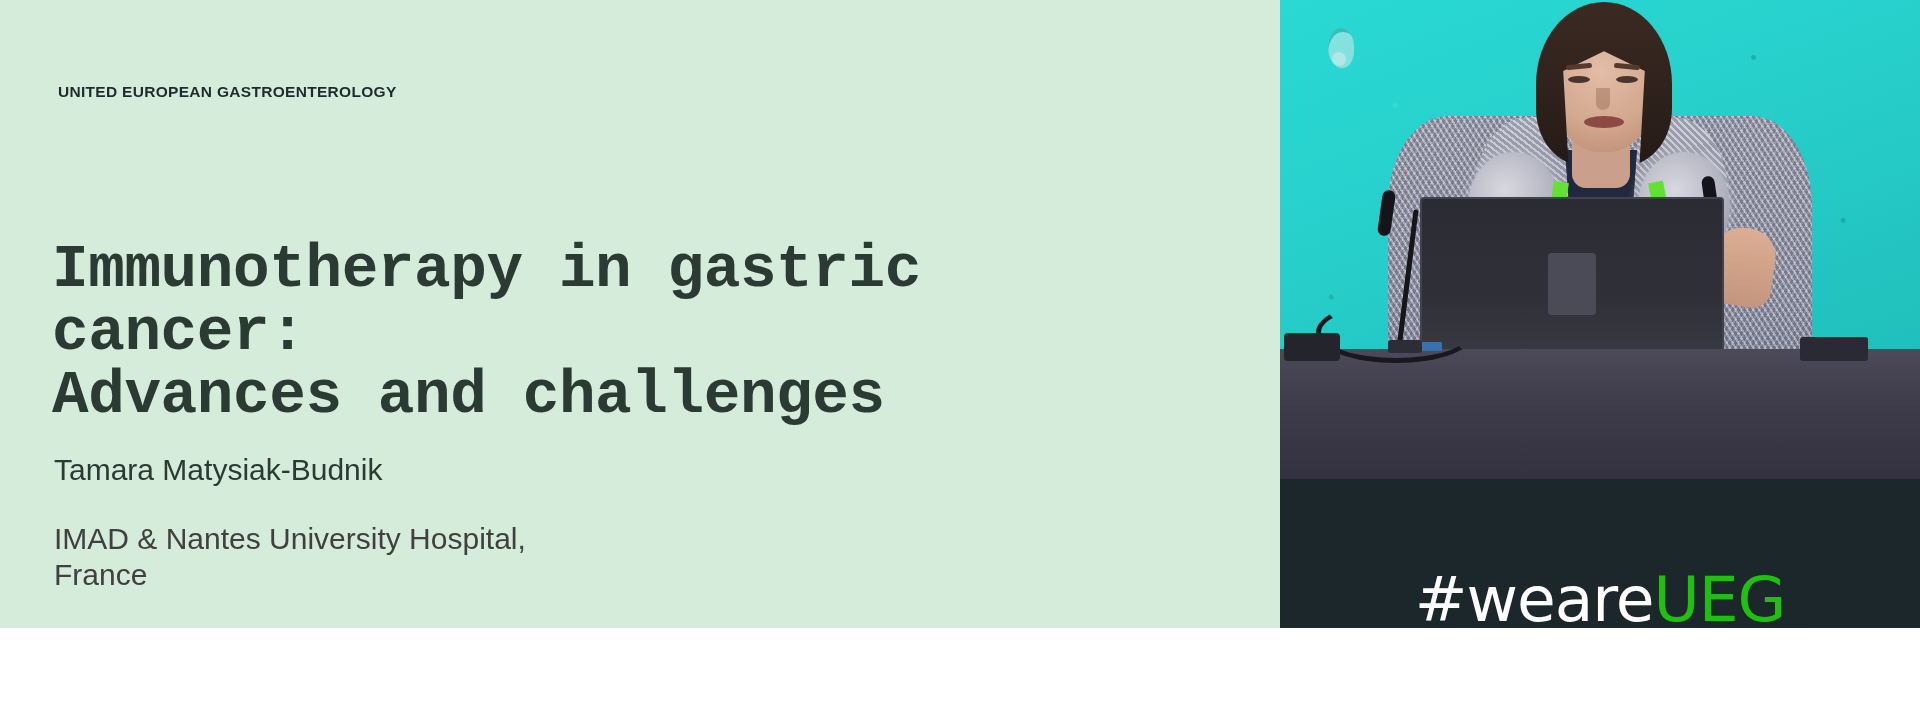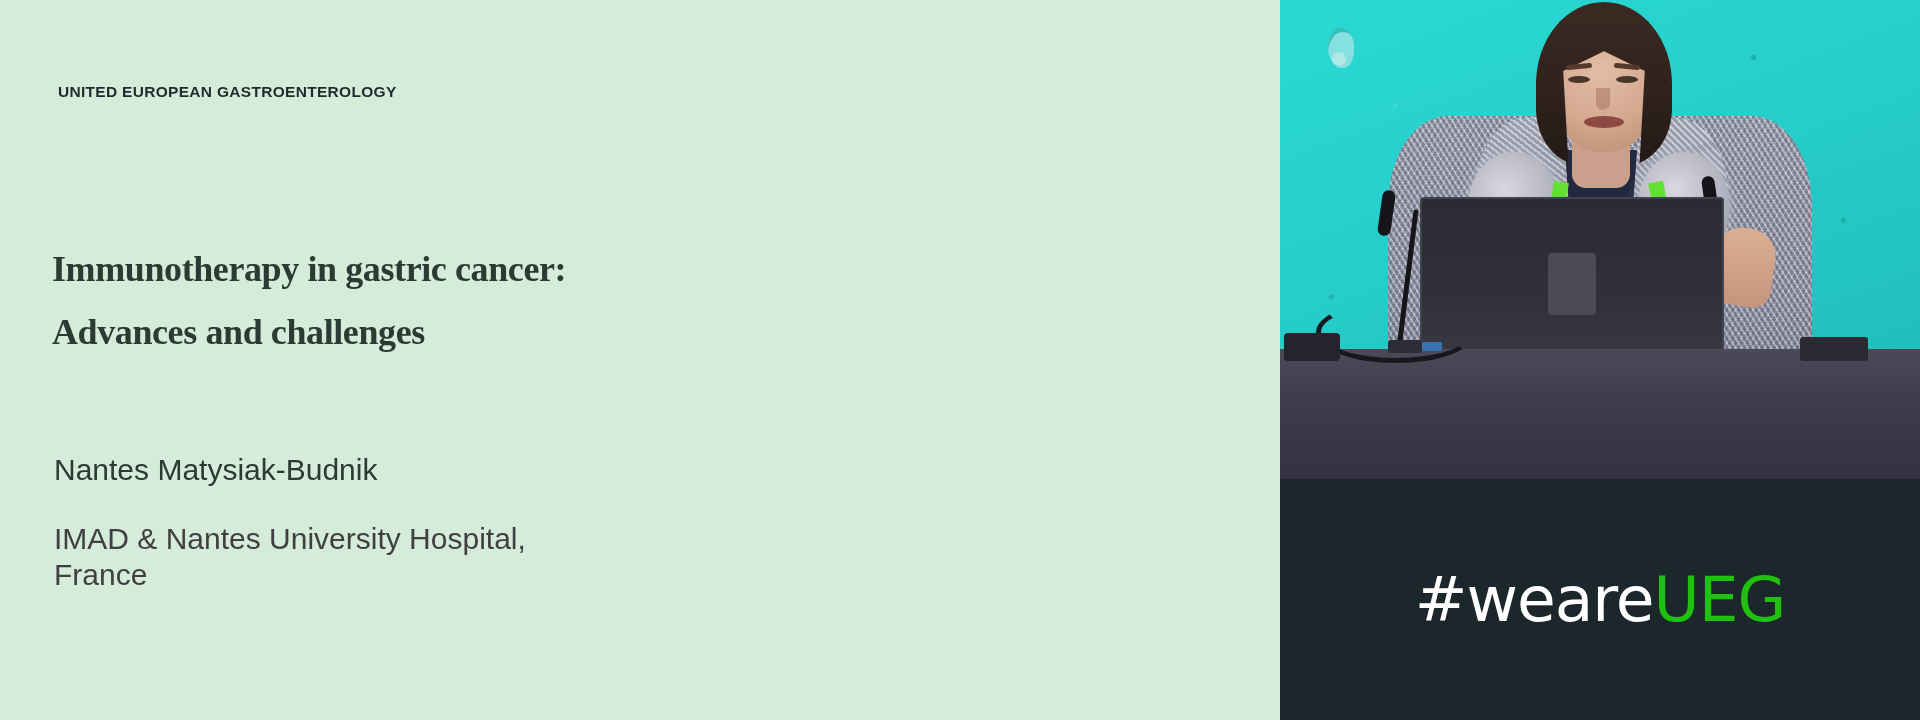--- a/index.html
+++ b/index.html
@@ -9,21 +9,21 @@
   }
   body {
     width: 1920px;
     height: 720px;
     overflow: hidden;
     font-family: "Liberation Sans", sans-serif;
   }
   #slide {
     position: relative;
     width: 1920px;
-    height: 720px;
+    height: 628px;
     background: #d6ecdb;
     overflow: hidden;
   }
 
   
   .left-panel {
     position: absolute;
     left: 0;
     top: 0;
     width: 1280px;
@@ -58,23 +58,23 @@
   }
   .logo-ueg { color: #1f2a2e; }
   .logo-week { color: #1fc010; }
 
   .slide-title {
     position: absolute;
     left: 52px;
     top: 238px;
     width: 1100px;
     margin: 0;
-    font-family: Liberation Serif, serif;
+    font-family: Liberation Mono, monospace;
     font-weight: bold;
-    font-size: 36px;
+    font-size: 61px;
     line-height: 63px;
     letter-spacing: -0.4px;
     color: #2b3a33;
     white-space: pre-line;
   }
 
   .speaker-name {
     position: absolute;
     left: 54px;
     top: 452px;
@@ -417,21 +417,21 @@
   <div class="left-panel">
 
     <div class="logo-block">
       <div class="logo-supertext">UNITED EUROPEAN
 GASTROENTEROLOGY</div>
     </div>
 
     <h1 class="slide-title">Immunotherapy in gastric cancer:
 Advances and challenges</h1>
 
-    <p class="speaker-name">Nantes Matysiak-Budnik</p>
+    <p class="speaker-name">Tamara Matysiak-Budnik</p>
 
     <p class="speaker-affiliation">IMAD &amp; Nantes University Hospital,
 France</p>
   </div>
 
   <div class="right-panel">
 
     <div class="video-stage">
       <div class="wall"></div>
       <div class="wall-mark"></div>

